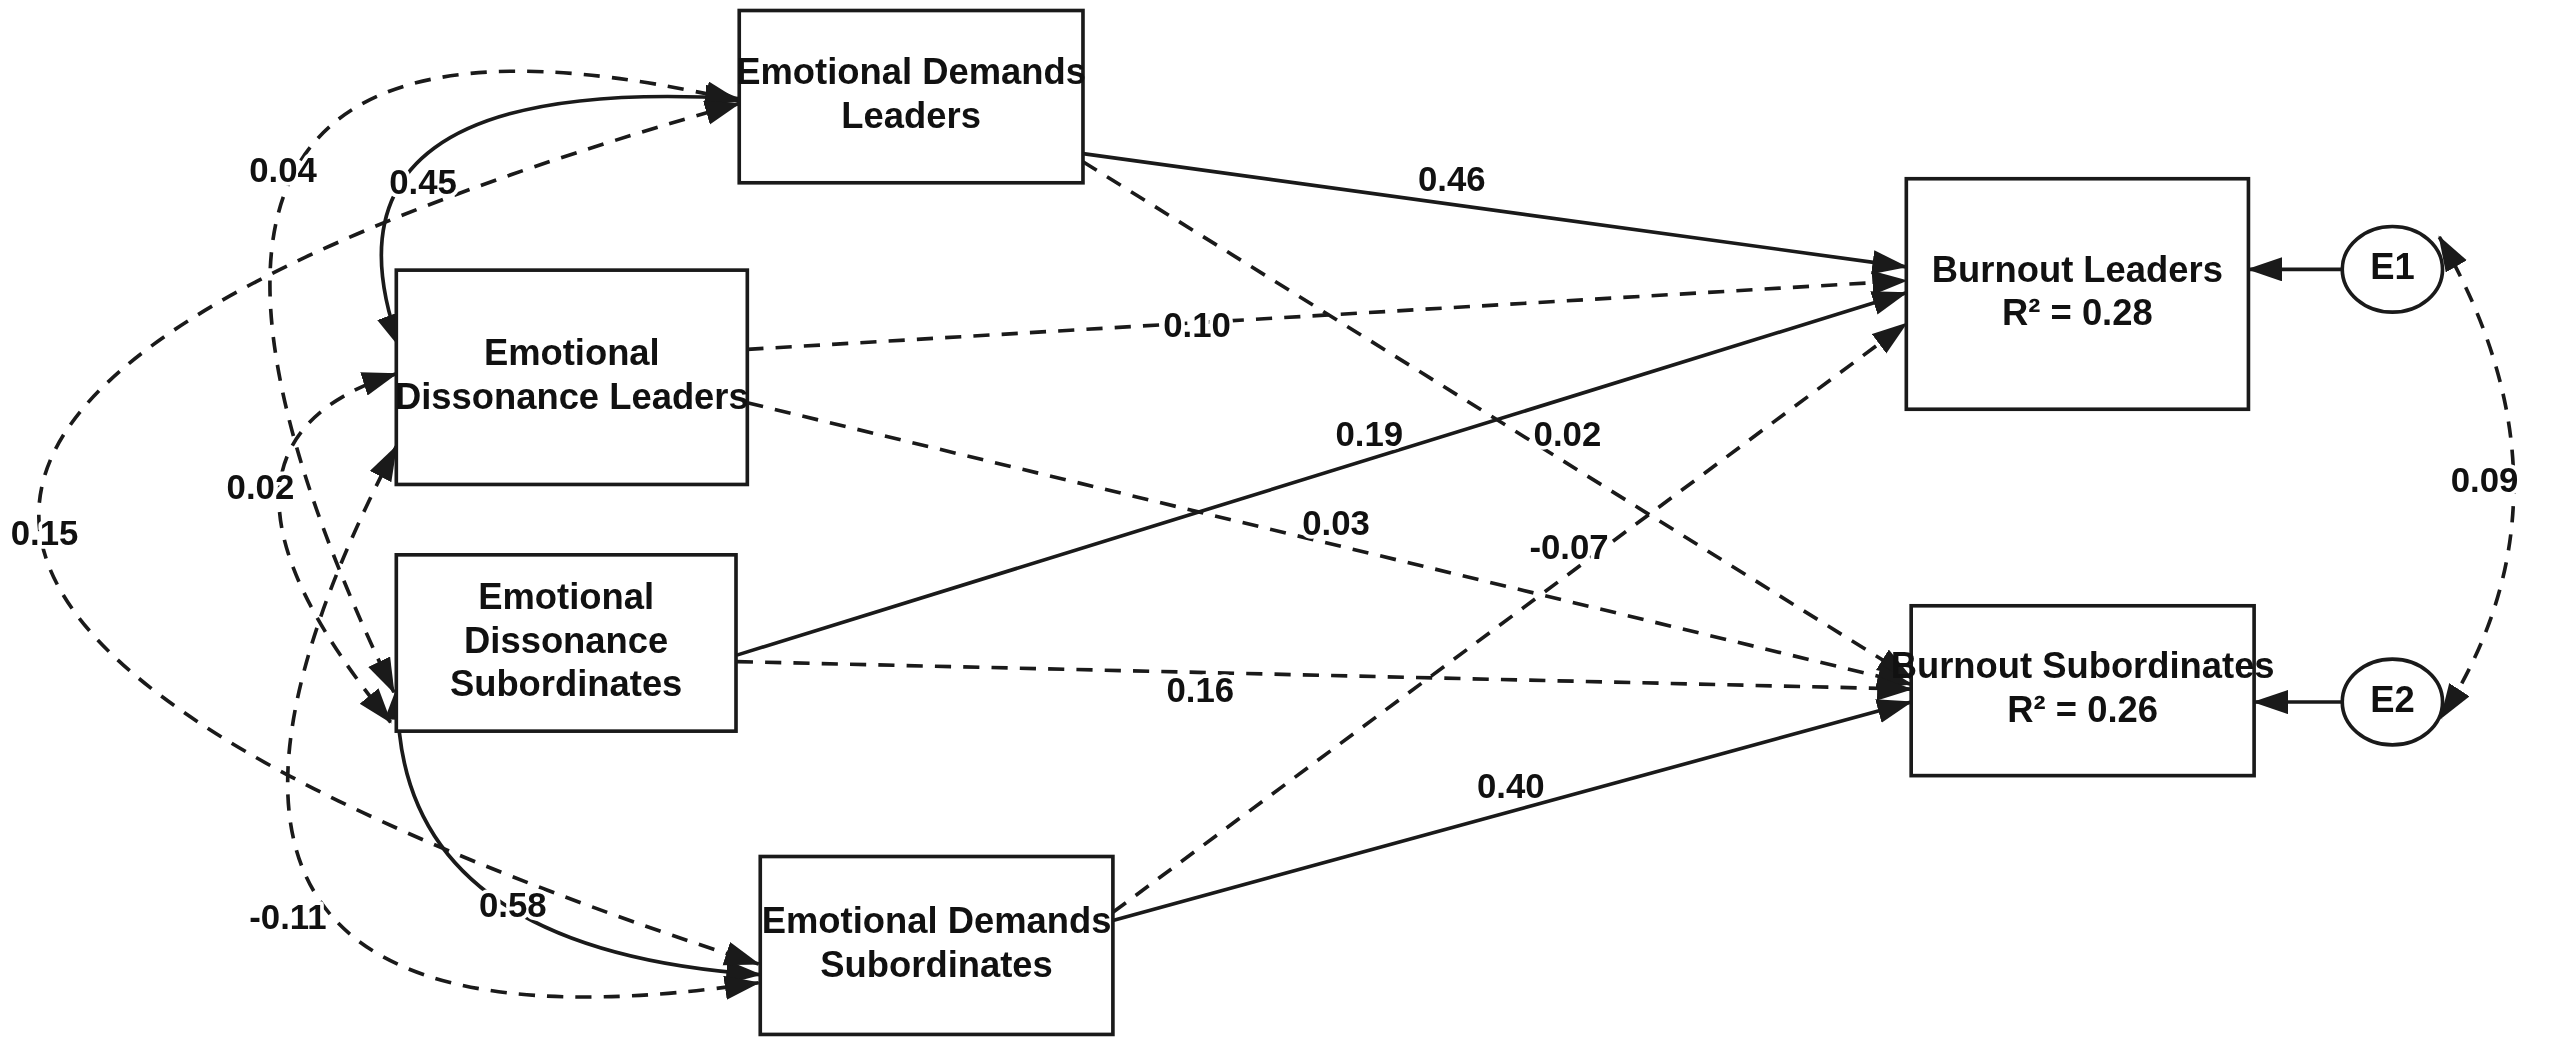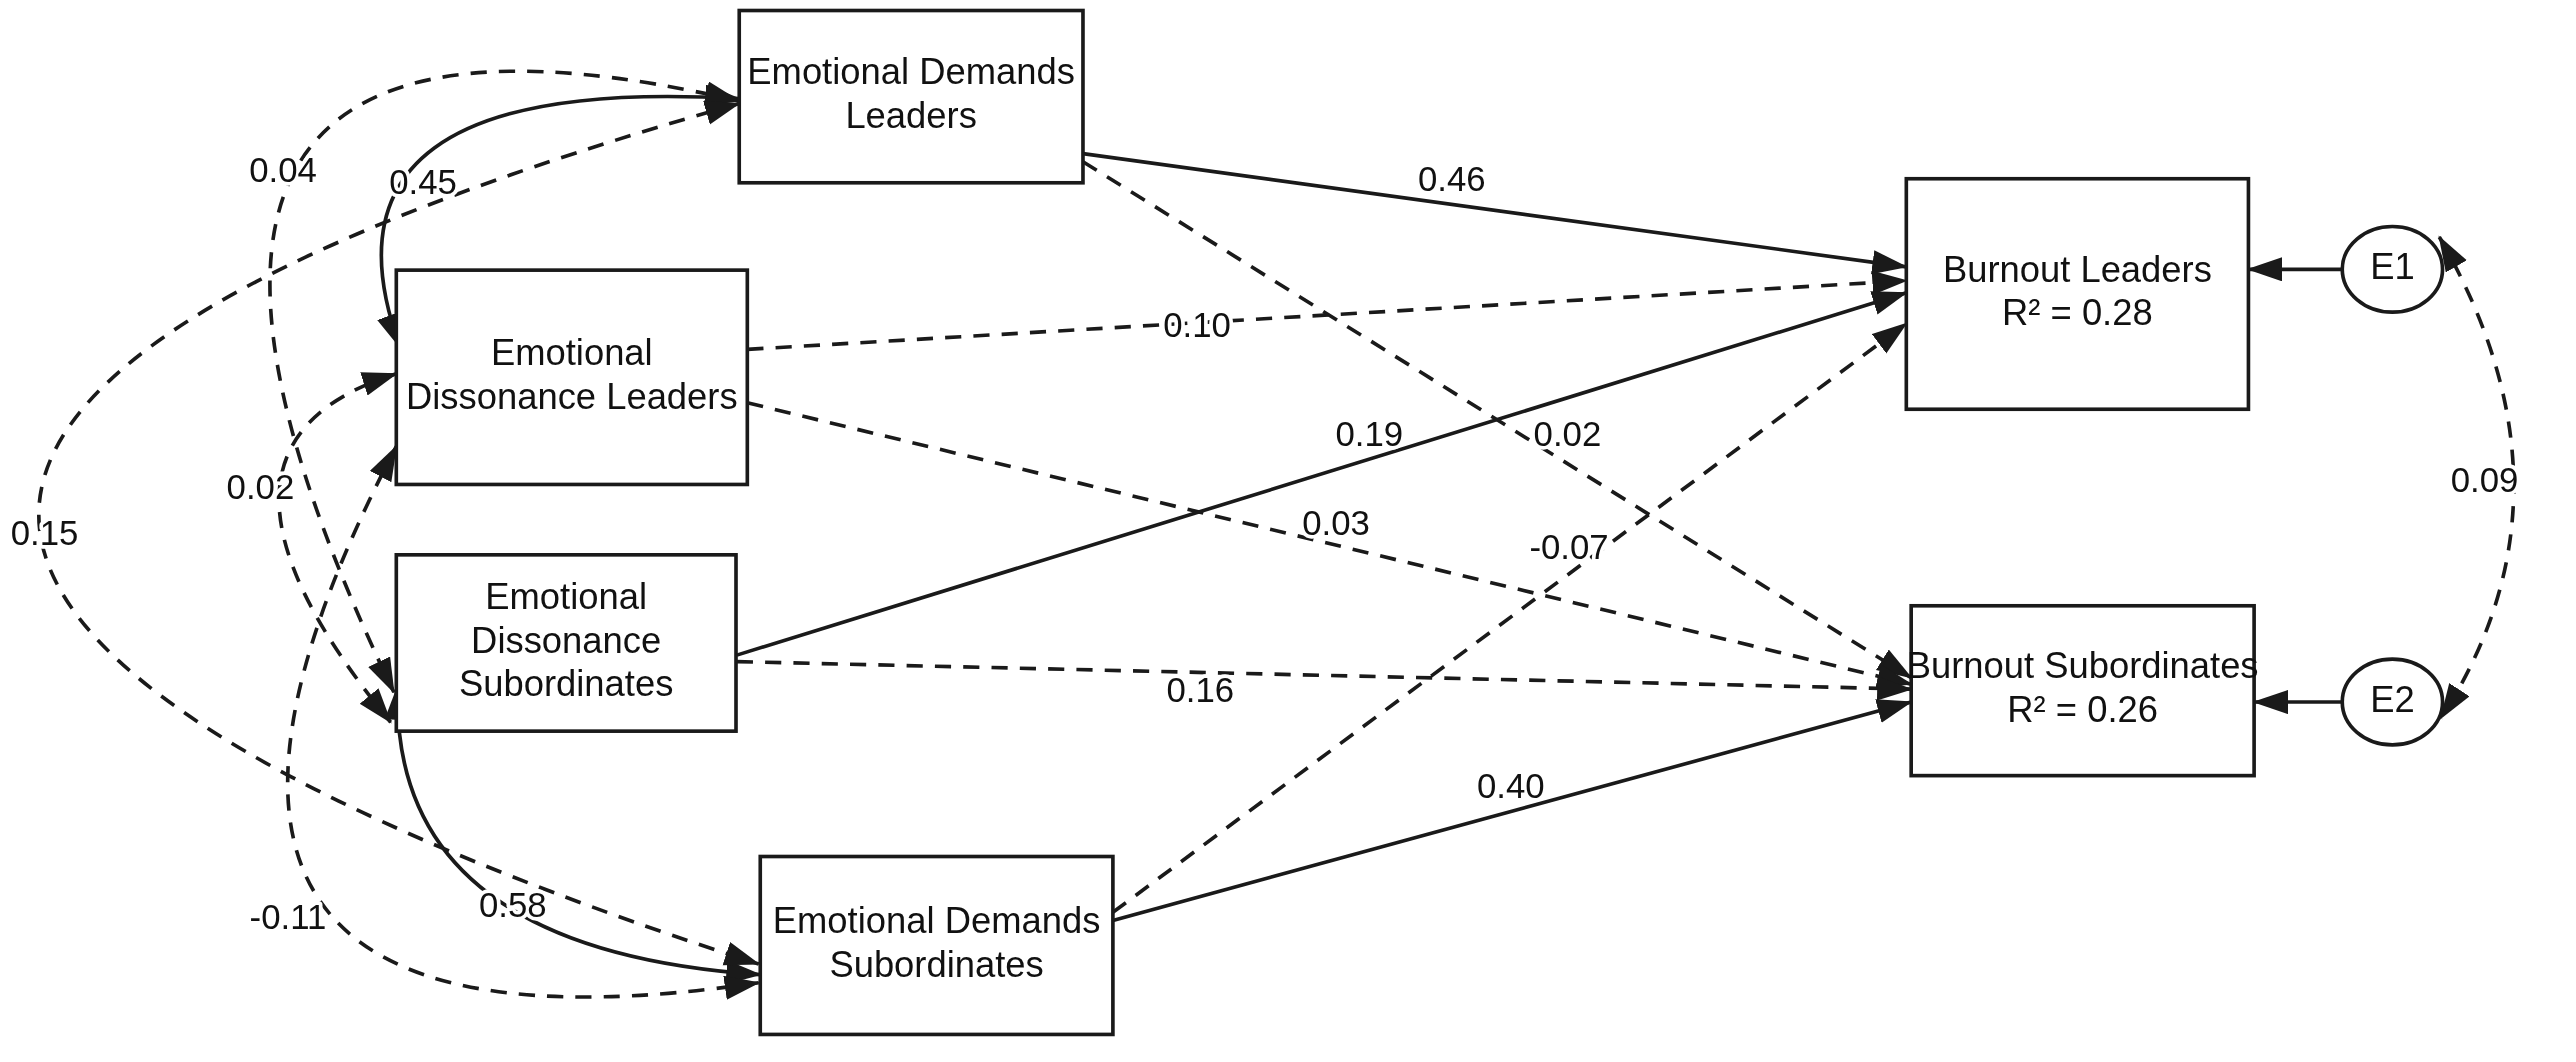--- a/index.html
+++ b/index.html
@@ -1,16 +1,16 @@
 <!DOCTYPE html>
 <html style="font-size:13px"><head>
 <meta charset="utf-8">
 <style>
   html,body{margin:0;padding:0;background:#ffffff;}
-  .stage{width:100%;background:#ffffff;}
+  .stage{width:100%;background:#ffffff;font-weight:bold;}
   svg{display:block;width:100%;height:auto;background:#ffffff;}
   .node-rect{fill:#ffffff;stroke:#1a1a1a;stroke-width:4.5px;}
   .node-ellipse{fill:#ffffff;stroke:#1a1a1a;stroke-width:4.5px;}
   .edge{fill:none;stroke:#1a1a1a;stroke-width:4.5px;}
   .edge.dashed{stroke-dasharray:20 15;}
   .node-label{font-family:"Liberation Sans","DejaVu Sans",sans-serif;font-size:45px;fill:#111111;text-anchor:middle;}
   .edge-label{font-family:"Liberation Sans","DejaVu Sans",sans-serif;font-size:43px;fill:#111111;text-anchor:middle;
               paint-order:stroke;stroke:#ffffff;stroke-width:9px;stroke-linejoin:round;}
 </style>
 </head>

